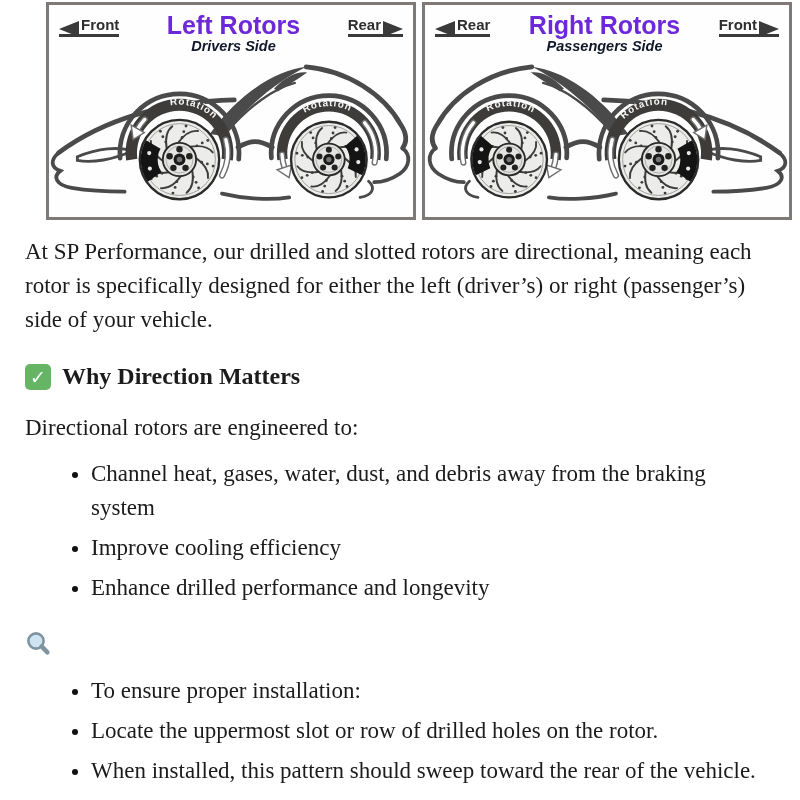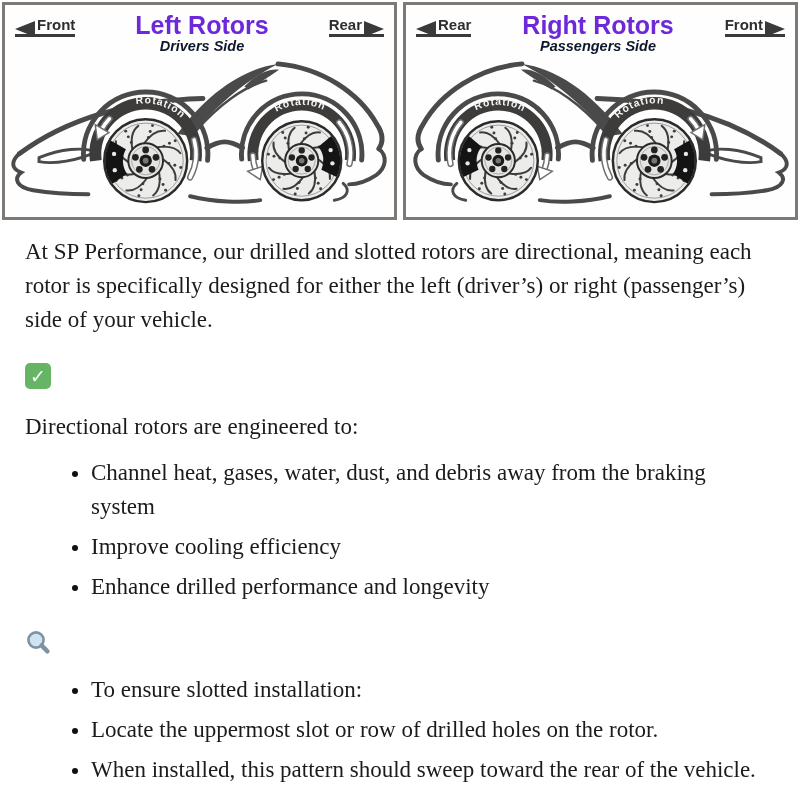--- a/index.html
+++ b/index.html
@@ -2,21 +2,21 @@
 <html><head>
 <meta charset="utf-8">
 <style>
   * { margin:0; padding:0; box-sizing:border-box; }
   html,body { background:#ffffff; }
   body {
     width:800px; height:800px; overflow:hidden;
     font-family:"Liberation Serif", serif; color:#1b1b1b;
   }
   
-  .panels { display:flex; gap:6px; padding:2px 2px 0 2px; }
+  .panels { display:flex; gap:6px; padding:2px 8px 0 2px;margin-left:44px; }
   .panel {
     flex:1 1 0; height:218px; background:#fefefe;
     border:3px solid #7d7977; overflow:hidden; position:relative;
   }
   .panel-header {
     display:grid; grid-template-columns:auto 1fr auto;
     align-items:start; padding:7px 10px 0 10px; height:52px;
   }
   .dir-label {
     display:inline-flex; align-items:center; gap:2px;
@@ -347,33 +347,34 @@
           </defs>
           <text font-family="Liberation Sans, sans-serif" font-size="10.5" font-weight="bold" fill="#f5f5f5" letter-spacing="1"><textPath href="#rt1w1" startOffset="50%" text-anchor="middle">Rotation</textPath></text>
         </svg>
       </div>
     </div>
   <div class="article">
     <p class="intro">At SP Performance, our drilled and slotted rotors are directional, meaning each rotor is specifically designed for either the left (driver’s) or right (passenger’s) side of your vehicle.</p>
     <div id="sections">
         <div class="sec-heading bold">
           <span class="check-box">✓</span>
+          <span class="sec-heading-text">Why Direction Matters</span>
         </div>
         <p class="lead">Directional rotors are engineered to:</p>
         <ul class="bullets">
           <li>Channel heat, gases, water, dust, and debris away from the braking system</li>
           <li>Improve cooling efficiency</li>
           <li>Enhance drilled performance and longevity</li>
         </ul>
         <div class="sec-heading regular">
           <svg class="mag-icon" viewBox="0 0 27 27" xmlns="http://www.w3.org/2000/svg">
   <circle cx="11" cy="10" r="7.6" fill="#cfe4f2" stroke="#7d93a0" stroke-width="2.6"></circle>
   <line x1="16.6" y1="15.4" x2="22.4" y2="21.4" stroke="#7d93a0" stroke-width="4.4" stroke-linecap="round"></line>
           </svg>
         </div>
         <ul class="bullets">
-          <li>To ensure slotted installation:</li>
+          <li>To ensure proper installation:</li>
           <li>Locate the uppermost slot or row of drilled holes on the rotor.</li>
           <li>When installed, this pattern should sweep toward the rear of the vehicle.</li>
         </ul>
       </div>
   </div>
 </div>
 
 </body></html>

